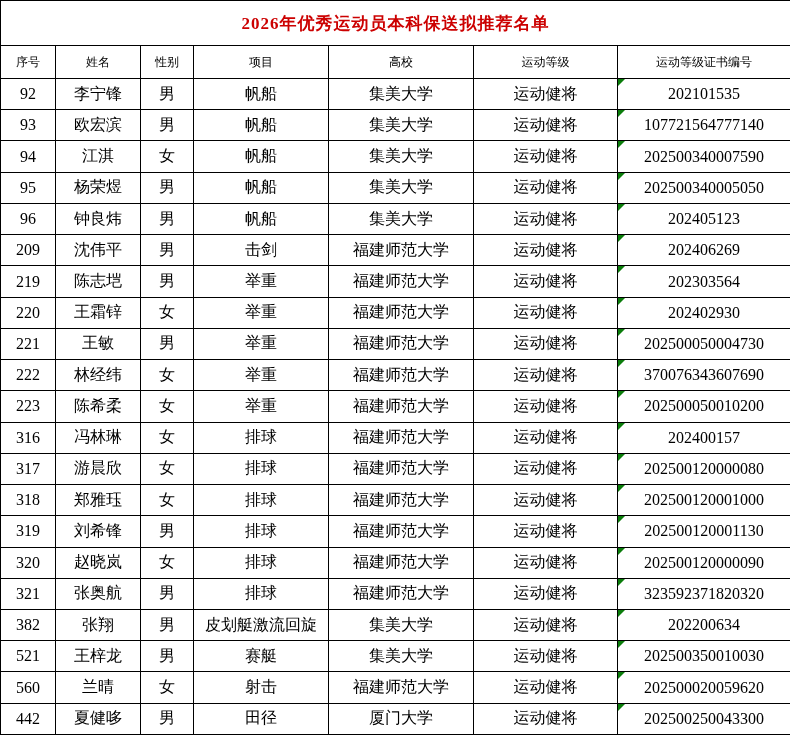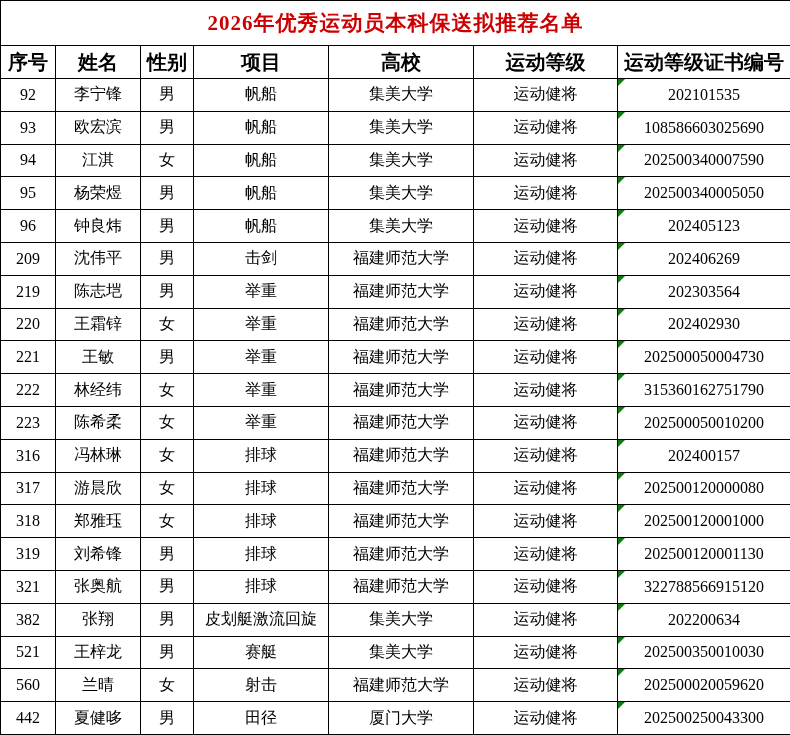--- a/index.html
+++ b/index.html
@@ -26,28 +26,28 @@
     vertical-align: middle;
     padding: 0 2px;
     overflow: hidden;
     white-space: nowrap;
     color: #000000;
     background: #ffffff;
     position: relative;
   }
   tr.title-row th {
     height: 44px;
-    font-size: 21px;
+    font-size: 17px;
     font-weight: bold;
     letter-spacing: 1px;
   }
   tr.header-row th {
     height: 32px;
-    font-size: 20px;
-    font-weight: bold;
+    font-size: 12px;
+    font-weight: normal;
   }
   tr.data-row td {
     font-size: 16px;
     font-weight: normal;
   }
   td .cell-text {
     display: inline-block;
   }
   .tri {
     position: absolute;
@@ -97,21 +97,21 @@
           <td><span class="cell-text">运动健将</span></td>
           <td><span class="tri" style="border-top-color: rgb(11, 125, 11);"></span><span class="cell-text">202101535</span></td>
         </tr>
         <tr class="data-row">
           <td><span class="cell-text">93</span></td>
           <td><span class="cell-text">欧宏滨</span></td>
           <td><span class="cell-text">男</span></td>
           <td><span class="cell-text">帆船</span></td>
           <td><span class="cell-text">集美大学</span></td>
           <td><span class="cell-text">运动健将</span></td>
-          <td><span class="tri" style="border-top-color: rgb(11, 125, 11);"></span><span class="cell-text">108586603025690</span></td>
+          <td><span class="tri" style="border-top-color: rgb(11, 125, 11);"></span><span class="cell-text">107721564777140</span></td>
         </tr>
         <tr class="data-row">
           <td><span class="cell-text">94</span></td>
           <td><span class="cell-text">江淇</span></td>
           <td><span class="cell-text">女</span></td>
           <td><span class="cell-text">帆船</span></td>
           <td><span class="cell-text">集美大学</span></td>
           <td><span class="cell-text">运动健将</span></td>
           <td><span class="tri" style="border-top-color: rgb(11, 125, 11);"></span><span class="cell-text">202500340007590</span></td>
         </tr>
@@ -169,21 +169,21 @@
           <td><span class="cell-text">运动健将</span></td>
           <td><span class="tri" style="border-top-color: rgb(11, 125, 11);"></span><span class="cell-text">202500050004730</span></td>
         </tr>
         <tr class="data-row">
           <td><span class="cell-text">222</span></td>
           <td><span class="cell-text">林经纬</span></td>
           <td><span class="cell-text">女</span></td>
           <td><span class="cell-text">举重</span></td>
           <td><span class="cell-text">福建师范大学</span></td>
           <td><span class="cell-text">运动健将</span></td>
-          <td><span class="tri" style="border-top-color: rgb(11, 125, 11);"></span><span class="cell-text">315360162751790</span></td>
+          <td><span class="tri" style="border-top-color: rgb(11, 125, 11);"></span><span class="cell-text">370076343607690</span></td>
         </tr>
         <tr class="data-row">
           <td><span class="cell-text">223</span></td>
           <td><span class="cell-text">陈希柔</span></td>
           <td><span class="cell-text">女</span></td>
           <td><span class="cell-text">举重</span></td>
           <td><span class="cell-text">福建师范大学</span></td>
           <td><span class="cell-text">运动健将</span></td>
           <td><span class="tri" style="border-top-color: rgb(11, 125, 11);"></span><span class="cell-text">202500050010200</span></td>
         </tr>
@@ -217,27 +217,36 @@
         <tr class="data-row">
           <td><span class="cell-text">319</span></td>
           <td><span class="cell-text">刘希锋</span></td>
           <td><span class="cell-text">男</span></td>
           <td><span class="cell-text">排球</span></td>
           <td><span class="cell-text">福建师范大学</span></td>
           <td><span class="cell-text">运动健将</span></td>
           <td><span class="tri" style="border-top-color: rgb(11, 125, 11);"></span><span class="cell-text">202500120001130</span></td>
         </tr>
         <tr class="data-row">
+          <td><span class="cell-text">320</span></td>
+          <td><span class="cell-text">赵晓岚</span></td>
+          <td><span class="cell-text">女</span></td>
+          <td><span class="cell-text">排球</span></td>
+          <td><span class="cell-text">福建师范大学</span></td>
+          <td><span class="cell-text">运动健将</span></td>
+          <td><span class="tri" style="border-top-color: rgb(11, 125, 11);"></span><span class="cell-text">202500120000090</span></td>
+        </tr>
+        <tr class="data-row">
           <td><span class="cell-text">321</span></td>
           <td><span class="cell-text">张奥航</span></td>
           <td><span class="cell-text">男</span></td>
           <td><span class="cell-text">排球</span></td>
           <td><span class="cell-text">福建师范大学</span></td>
           <td><span class="cell-text">运动健将</span></td>
-          <td><span class="tri" style="border-top-color: rgb(11, 125, 11);"></span><span class="cell-text">322788566915120</span></td>
+          <td><span class="tri" style="border-top-color: rgb(11, 125, 11);"></span><span class="cell-text">323592371820320</span></td>
         </tr>
         <tr class="data-row">
           <td><span class="cell-text">382</span></td>
           <td><span class="cell-text">张翔</span></td>
           <td><span class="cell-text">男</span></td>
           <td><span class="cell-text">皮划艇激流回旋</span></td>
           <td><span class="cell-text">集美大学</span></td>
           <td><span class="cell-text">运动健将</span></td>
           <td><span class="tri" style="border-top-color: rgb(11, 125, 11);"></span><span class="cell-text">202200634</span></td>
         </tr>

